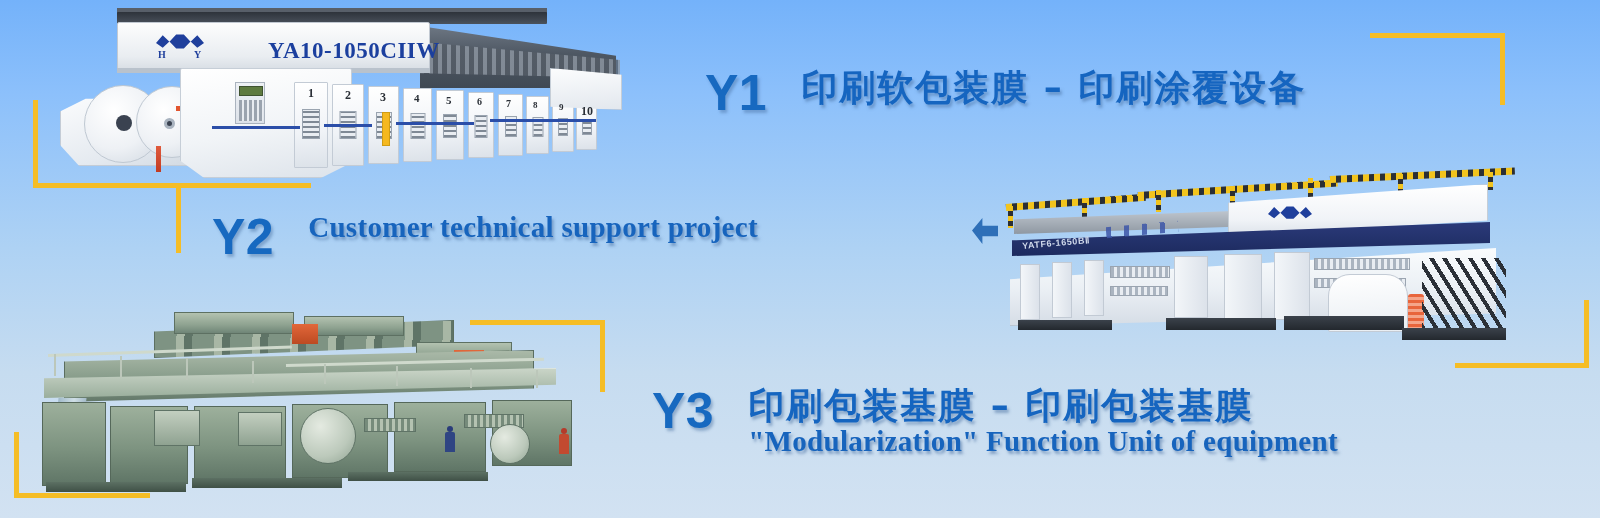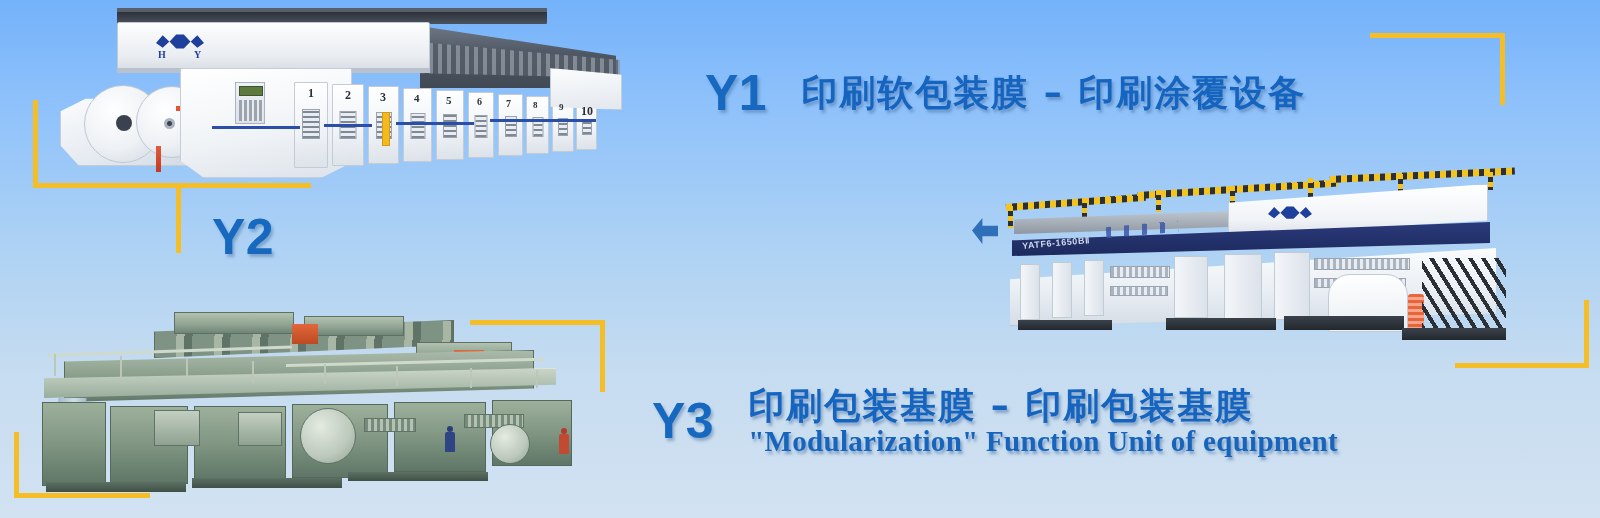--- a/index.html
+++ b/index.html
@@ -11,21 +11,21 @@
     position:relative;
   }
   #banner { position:absolute; inset:0; overflow:hidden; }
 
   
   .brk { position:absolute; background:#f5bd26; }
   .brk.h { height:5px; }
   .brk.v { width:5px; }
 
   
-  .tblock { position:absolute; display:flex; align-items:center; white-space:nowrap; }
+  .tblock { position:absolute; display:flex; align-items:flex-start; white-space:nowrap; }
   .ycode {
     font-family:"Liberation Sans", sans-serif;
     font-weight:bold; font-size:50px; color:#1769c0;
     text-shadow:2px 3px 3px rgba(70,110,160,.45);
     line-height:1.02; letter-spacing:.5px;
   }
   .ttexts { display:flex; flex-direction:column; }
   .cn {
     font-family:"DejaVu Sans", sans-serif;
     font-weight:bold; font-size:36px; color:#1565c0;
@@ -262,20 +262,21 @@
     <div class="topmech2"></div>
     <div class="hood"></div>
     <div class="hoodshad"></div>
 
     <div class="logo">
       <div class="bird"></div>
       <span class="lt" style="left:2px;top:15px;">H</span>
       <span class="lt" style="left:38px;top:15px;">Y</span>
     </div>
 
+    <div class="mdl">YA10-1050CIIW</div>
 
     <div class="unwind"></div>
     <div class="reel r1"></div>
     <div class="reel r2"></div>
     <div class="hub h1"></div>
     <div class="hub h2"></div>
     <div class="orangeclip"></div>
     <div class="redst"></div>
 
     <div class="bigbody"></div>
@@ -435,20 +436,21 @@
   <div class="tblock" style="left:705px; top:68px;">
     <span class="ycode" style="margin-right:34px;">Y1</span>
     <span class="ttexts">
       <span class="cn">印刷软包装膜 – 印刷涂覆设备</span>
     </span>
   </div>
 
   <div class="tblock" style="left:212px; top:212px;">
     <span class="ycode" style="margin-right:34px;">Y2</span>
     <span class="ttexts">
+      <span class="en">Customer technical support project</span>
     </span>
   </div>
 
   <div class="tblock" style="left:652px; top:386px;">
     <span class="ycode" style="margin-right:34px;">Y3</span>
     <span class="ttexts">
       <span class="cn">印刷包装基膜 –  印刷包装基膜</span>
       <span class="en">"Modularization" Function Unit of equipment</span>
     </span>
   </div>

